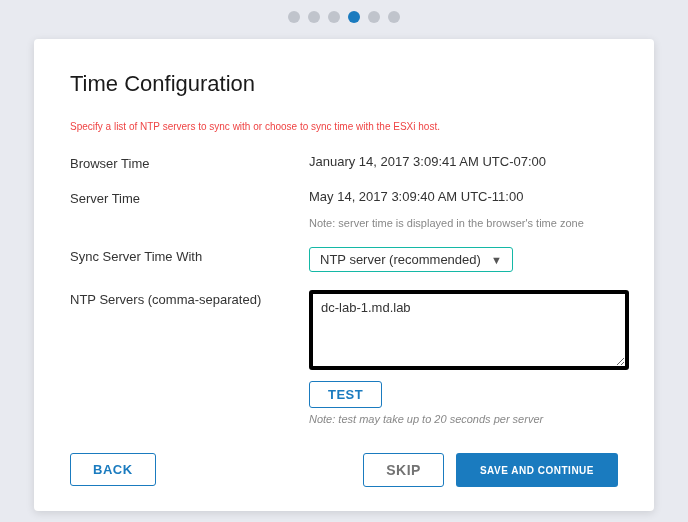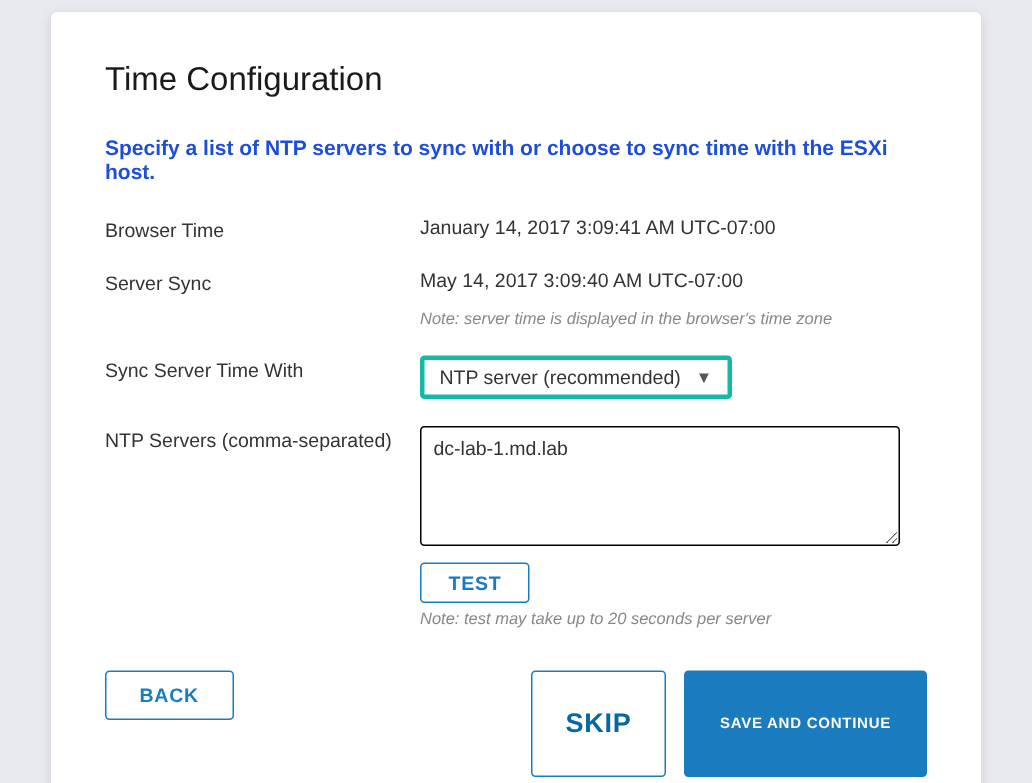--- a/index.html
+++ b/index.html
@@ -42,76 +42,75 @@
     }
 
     .card-title {
       font-size: 22px;
       font-weight: 300;
       color: #1a1a1a;
       margin-bottom: 24px;
     }
 
     .card-description {
-      font-size: 14px;
-      color: #1d4ed8;
+      font-size: 10px;
+      color: #ef4444;
       margin-bottom: 22px;
-      font-weight: bold;
     }
 
     .form-row {
       display: flex;
       align-items: flex-start;
       margin-bottom: 18px;
+      gap: 29px;
     }
 
     .form-label {
       width: 210px;
       min-width: 210px;
       font-size: 13px;
       color: #333;
       padding-top: 2px;
     }
 
     .form-value {
       font-size: 13px;
       color: #333;
     }
 
     .form-value .note {
       font-size: 11px;
       color: #888;
       margin-top: 13px;
-      font-style: italic;
     }
 
     .sync-select {
       display: flex;
       align-items: center;
-      border: 3px solid #14b8a6;
+      border: 1px solid #14b8a6;
       border-radius: 3px;
       padding: 4px 10px;
       background: #fff;
       cursor: pointer;
       font-size: 13px;
       color: #333;
       min-width: 200px;
       justify-content: space-between;
     }
 
     .sync-select .chevron {
       margin-left: 10px;
       color: #555;
       font-size: 11px;
     }
 
     .ntp-textarea {
       width: 320px;
       height: 80px;
-      border: 1px solid #000000;
+      border: 4px solid #000000;
       border-radius: 3px;
       padding: 6px 8px;
       font-size: 13px;
       color: #333;
       resize: vertical;
       outline: none;
       font-family: Arial, sans-serif;
     }
 
     .test-btn {
@@ -147,26 +146,26 @@
       border-radius: 3px;
       background: #fff;
       color: #1a7bbf;
       font-size: 13px;
       font-weight: bold;
       cursor: pointer;
       letter-spacing: 0.5px;
     }
 
     .btn-skip {
-      padding: 24px 22px;
+      padding: 8px 22px;
       border: 1.5px solid #1a7bbf;
       border-radius: 3px;
       background: #fff;
-      color: #0369a1;
-      font-size: 18px;
+      color: #737373;
+      font-size: 14px;
       font-weight: bold;
       cursor: pointer;
       letter-spacing: 0.5px;
     }
 
     .btn-save {
       padding: 10px 24px;
       border: none;
       border-radius: 3px;
       background: #1a7bbf;
@@ -197,23 +196,23 @@
 <div class="card">
   <div class="card-title">Time Configuration</div>
   <div class="card-description">Specify a list of NTP servers to sync with or choose to sync time with the ESXi host.</div>
 
   <div class="form-row">
     <div class="form-label">Browser Time</div>
     <div class="form-value">January 14, 2017 3:09:41 AM UTC-07:00</div>
   </div>
 
   <div class="form-row">
-    <div class="form-label">Server Sync</div>
+    <div class="form-label">Server Time</div>
     <div class="form-value">
-      <div>May 14, 2017 3:09:40 AM UTC-07:00</div>
+      <div>May 14, 2017 3:09:40 AM UTC-11:00</div>
       <div class="note">Note: server time is displayed in the browser's time zone</div>
     </div>
   </div>
 
   <div class="form-row">
     <div class="form-label">Sync Server Time With</div>
     <div class="sync-select">
       <span>NTP server (recommended)</span>
       <span class="chevron">▼</span>
     </div>

